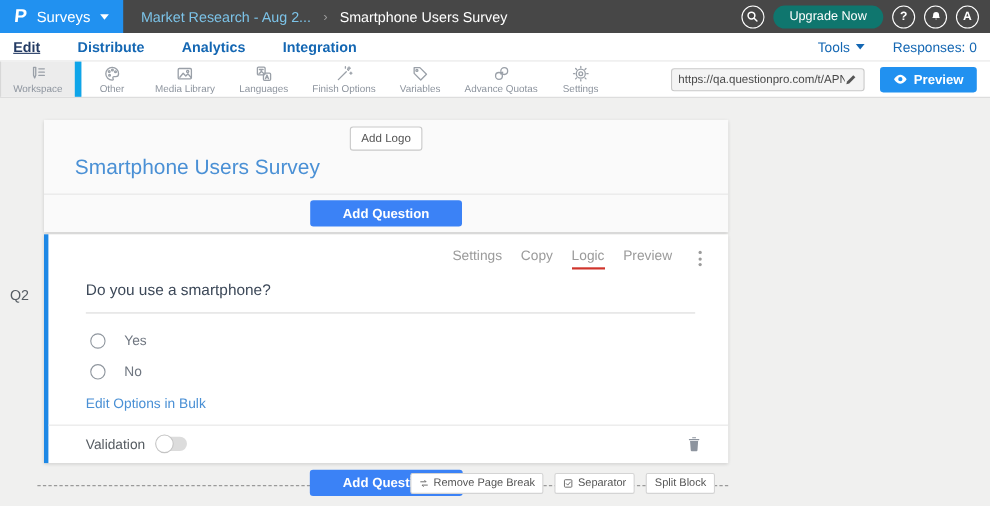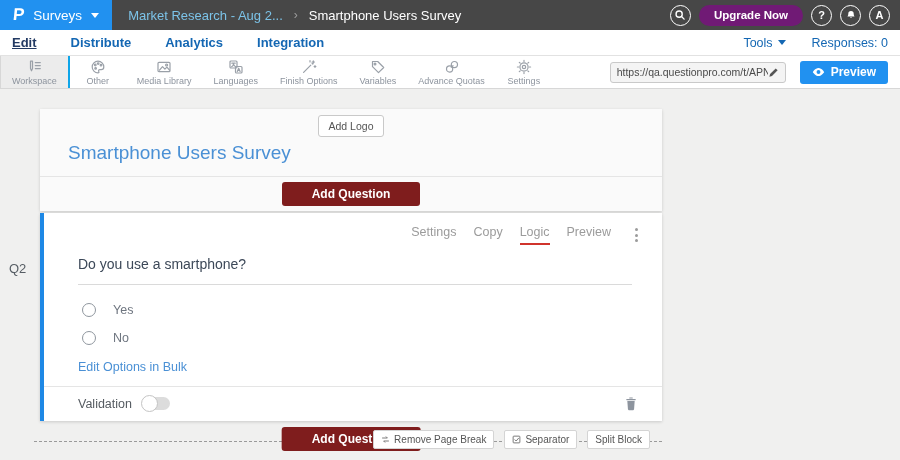--- a/index.html
+++ b/index.html
@@ -12,53 +12,53 @@
   .brand .logo { font-size:17px; font-weight:bold; transform:skewX(-6deg); }
   .brand .label { font-size:13.5px; }
   .caret { width:0; height:0; border-left:4px solid transparent; border-right:4px solid transparent; border-top:5px solid #fff; }
   .caret.blue { border-top-color:#1467b3; }
   .crumbs { display:flex; align-items:center; gap:11px; margin-left:16px; font-size:13px; }
   .crumb-parent { color:#7cc3e8; cursor:pointer; }
   .crumb-sep { color:#9c9c9c; font-size:12px; }
   .crumb-current { color:#fff; }
   .top-right { margin-left:auto; display:flex; align-items:center; gap:8px; padding-right:10px; }
   .circle-btn { width:21px; height:21px; border:1.5px solid #fff; border-radius:50%; display:flex; align-items:center; justify-content:center; font-size:11px; font-weight:bold; color:#fff; cursor:pointer; }
-  .upgrade-btn { background:#701a75; color:#fff; border:none; border-radius:11px; height:21px; padding:0 15px; font-size:11.5px; font-weight:bold; cursor:pointer; font-family:inherit; }
+  .upgrade-btn { background:#0f766e; color:#fff; border:none; border-radius:11px; height:21px; padding:0 15px; font-size:11.5px; font-weight:normal; cursor:pointer; font-family:inherit; }
 
   
   .navbar { height:26px; background:#fff; border-bottom:1px solid #e2e2e2; display:flex; align-items:center; padding:0 12px; font-size:13px; }
   .nav-item { color:#1467b3; font-weight:bold; margin-right:34px; cursor:pointer; text-decoration:none; }
   .nav-item.active { color:#233a63; text-decoration:underline; }
   .nav-right { margin-left:auto; display:flex; align-items:center; gap:26px; color:#1467b3; font-size:12.5px; }
   .tools { display:flex; align-items:center; gap:5px; cursor:pointer; font-weight:normal; }
   .responses { cursor:pointer; }
 
   
   .toolbar { height:33px; background:#fff; border-bottom:1px solid #d7d7d7; display:flex; align-items:stretch; }
   .tool { display:flex; flex-direction:column; align-items:center; justify-content:center; gap:1px; padding:0 11px; min-width:56px; color:#8d949e; font-size:9px; cursor:pointer; }
-  .tool.active { background:#ececec; border-left:1px solid #d7d7d7; border-right:2px solid #0ea5e9; }
+  .tool.active { background:#ececec; border-left:1px solid #d7d7d7; border-right:6px solid #0ea5e9; }
   .tool svg { stroke:#9aa0a8; fill:none; stroke-width:1.2; stroke-linecap:round; stroke-linejoin:round; }
   .toolbar-right { margin-left:auto; display:flex; align-items:center; gap:14px; padding-right:12px; }
   .url-box { width:176px; height:21px; background:#f4f4f4; border:1px solid #c9c9c9; border-radius:3px; display:flex; align-items:center; padding:0 6px; cursor:text; }
   .url-text { font-size:10.5px; color:#4a4a4a; white-space:nowrap; overflow:hidden; flex:1; }
   .preview-btn { background:#2191f0; border:none; color:#fff; height:23px; border-radius:3px; padding:0 12px; font-size:12px; font-weight:bold; display:flex; align-items:center; gap:6px; cursor:pointer; font-family:inherit; }
 
   
   .page { position:relative; height:371px; background:#f0f0ef; }
   .q-id { position:absolute; left:9px; top:172px; font-size:13px; color:#565d64; }
   .survey-col { position:absolute; left:40px; top:20px; width:622px; }
 
   .card-top { background:#fafafa; box-shadow:0 1px 3px rgba(0,0,0,.16); }
   .logo-row { padding-top:6px; text-align:center; }
   .add-logo-btn { display:inline-block; background:#fff; border:1px solid #c9c9c9; border-radius:3px; padding:4px 10px; font-size:10.5px; color:#555; cursor:pointer; }
   .title-row { padding:5px 28px 12px; }
   .survey-title { color:#4a90d5; font-size:19px; cursor:text; }
   .hdiv { border-top:1px solid #e5e5e5; }
   .addq-row { padding:5px 0; text-align:center; }
-  .btn-primary { background:#7f1d1d; border:none; color:#fff; font-size:12px; font-weight:bold; padding:5px 30px; border-radius:3px; cursor:pointer; font-family:inherit; }
+  .btn-primary { background:#3b82f6; border:none; color:#fff; font-size:12px; font-weight:bold; padding:5px 30px; border-radius:3px; cursor:pointer; font-family:inherit; }
 
   .question-card { margin-top:2px; background:#fff; border-left:4px solid #1e88e5; box-shadow:0 1px 3px rgba(0,0,0,.16); }
   .tabs-row { display:flex; justify-content:flex-end; align-items:center; gap:17px; padding:12px 22px 0 0; font-size:12.5px; color:#9b9b9b; }
   .tab { cursor:pointer; padding-bottom:4px; border-bottom:2px solid transparent; }
   .tab.active { border-bottom-color:#d0342c; }
   .vdots { display:flex; flex-direction:column; gap:2.5px; margin-left:5px; cursor:pointer; padding:2px; }
   .vdots i { width:3px; height:3px; border-radius:50%; background:#9b9b9b; }
   .q-text-row { margin:10px 30px 0 34px; border-bottom:1px solid #dadada; padding-bottom:11px; }
   .q-text { font-size:14px; color:#3c4858; cursor:text; }
   .option-row { display:flex; align-items:center; gap:17px; margin:18px 0 0 38px; cursor:pointer; }

